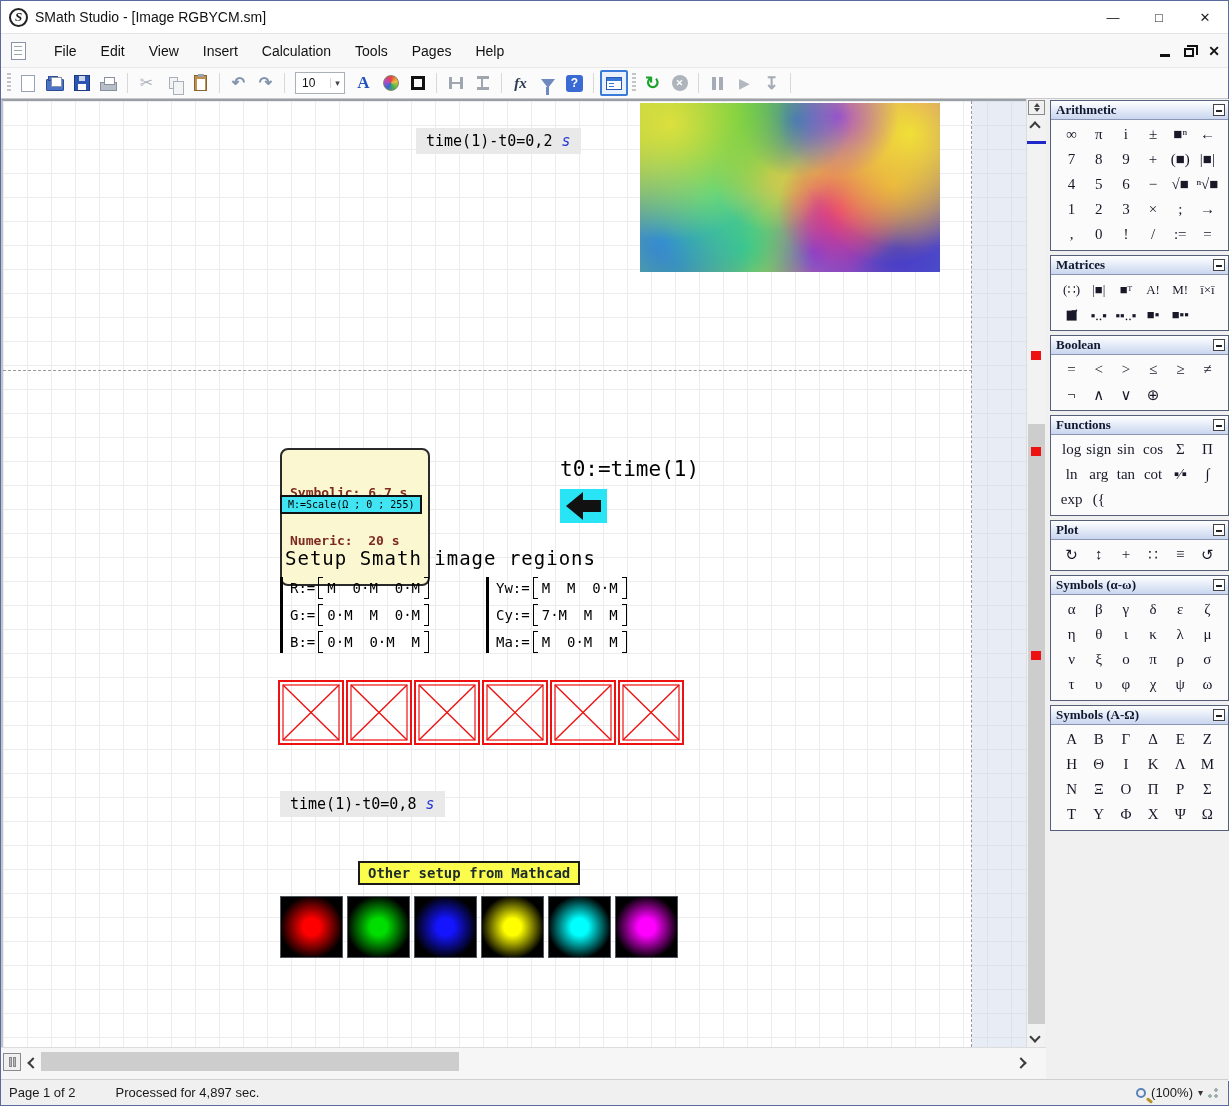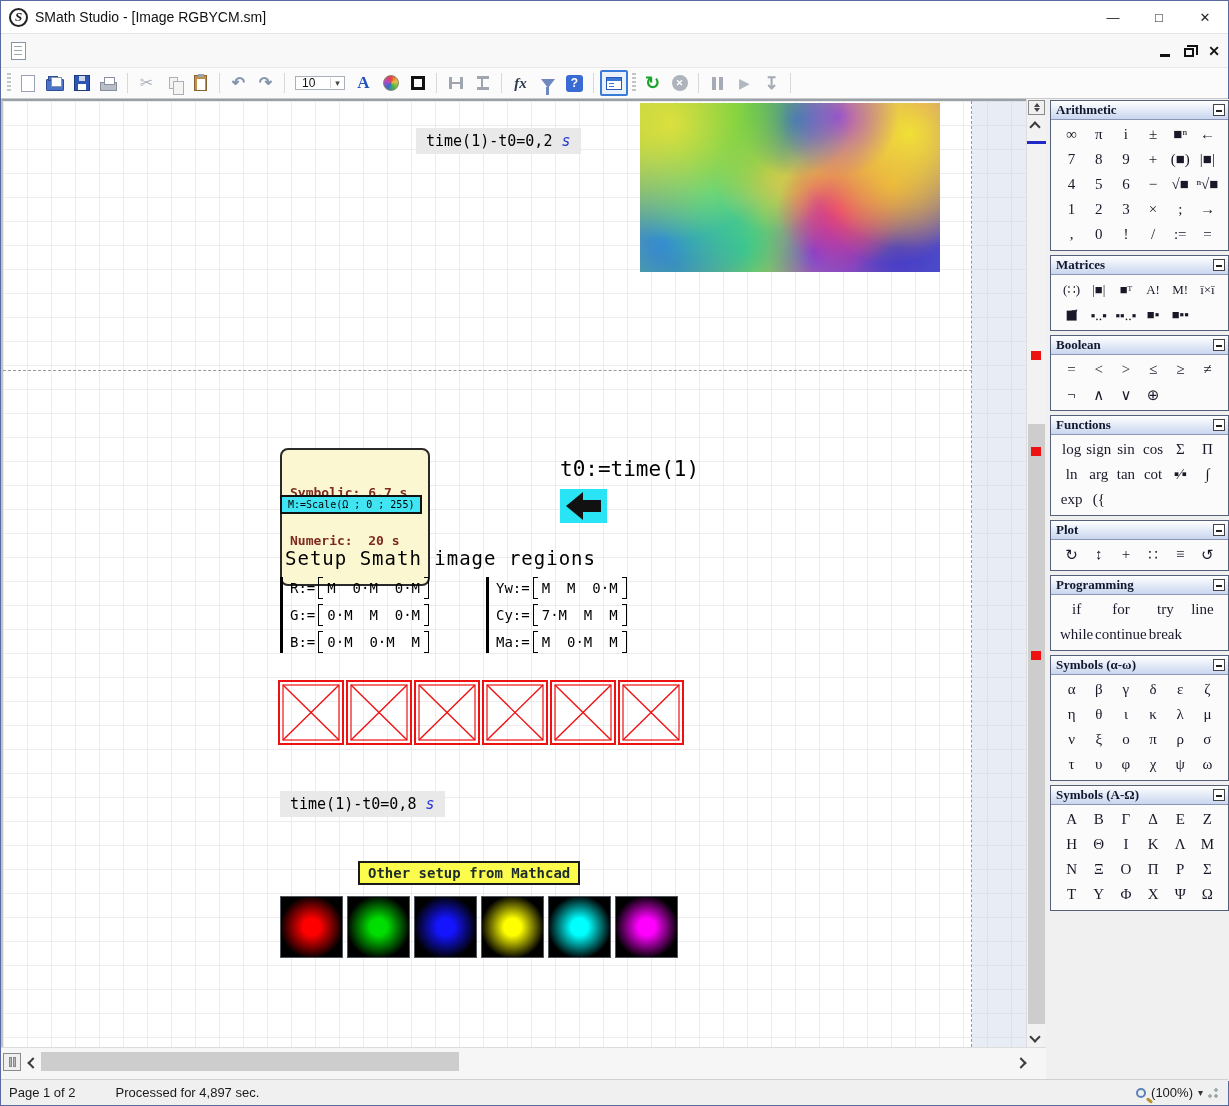--- a/index.html
+++ b/index.html
@@ -38,21 +38,21 @@
   .i-save::after { content:""; position:absolute; left:3px; bottom:0; width:8px; height:6px; background:#fff; }
   .i-print { width:17px; height:9px; background:#b8bec8; border:1px solid #8890a0; position:relative; margin-top:6px; }
   .i-print::before { content:""; position:absolute; left:3px; top:-6px; width:9px; height:6px; background:#fff; border:1px solid #8890a0; }
   .glyph { font-size:16px; line-height:1; }
   .gray { color:#a8aeb8; }
   .i-copy { width:9px; height:12px; background:#f4f4f4; border:1px solid #a8b0bc; position:relative; }
   .i-copy::before { content:""; position:absolute; left:3px; top:3px; width:9px; height:12px; background:#f4f4f4; border:1px solid #a8b0bc; }
   .i-paste { width:13px; height:16px; background:#c09050; border:1px solid #8a6430; position:relative; }
   .i-paste::before { content:""; position:absolute; left:2px; top:3px; width:8px; height:11px; background:#fff; }
   .i-paste::after { content:""; position:absolute; left:3px; top:-2px; width:6px; height:3px; background:#9aa2ae; }
-  .fontsize-box { width:50px; height:14px; background:#fff; border:1px solid #aab0ba; display:flex; align-items:center; margin:0 4px; }
+  .fontsize-box { width:50px; height:22px; background:#fff; border:1px solid #aab0ba; display:flex; align-items:center; margin:0 4px; }
   .fontsize-box .val { flex:1; font-size:12px; padding-left:6px; color:#111; }
   .fontsize-box .dd { width:14px; text-align:center; font-size:9px; color:#444; border-left:1px solid #d8d8d8; }
   .i-A { font-weight:bold; font-size:17px; color:#2452c0; font-family:"Liberation Serif",serif; }
   .i-palette { width:16px; height:16px; border-radius:50%; background:conic-gradient(#e84040,#e8c040,#48b848,#3868d0,#b848c8,#e84040); border:1px solid #886; }
   .i-border { width:14px; height:14px; border:3px solid #111; }
   .i-hsp { width:14px; height:12px; border-left:3px solid #a0a6b0; border-right:3px solid #a0a6b0; background:linear-gradient(#0000 5px,#a0a6b0 5px 7px,#0000 7px); }
   .i-vsp { width:12px; height:14px; border-top:3px solid #a0a6b0; border-bottom:3px solid #a0a6b0; background:linear-gradient(90deg,#0000 4px,#a0a6b0 4px 6px,#0000 6px); }
   .i-fx { font:italic bold 15px "Liberation Serif",serif; color:#2a3a50; }
   .i-funnel { width:0; height:0; border-left:7px solid transparent; border-right:7px solid transparent; border-top:9px solid #7088c0; position:relative; }
   .i-funnel::after { content:""; position:absolute; left:-2px; top:-1px; width:3px; height:8px; background:#7088c0; }
@@ -169,20 +169,31 @@
     <span class="title-text">SMath Studio - [Image RGBYCM.sm]</span>
     <div class="wctl">
       <span class="wbtn">—</span>
       <span class="wbtn">□</span>
       <span class="wbtn">✕</span>
     </div>
   </div>
 
   <div class="menubar">
     <span class="doc-icon"></span>
+    <div style="display:flex">
+
+    <span class="menu-item">File</span>
+        <span class="menu-item">Edit</span>
+        <span class="menu-item">View</span>
+        <span class="menu-item">Insert</span>
+        <span class="menu-item">Calculation</span>
+        <span class="menu-item">Tools</span>
+        <span class="menu-item">Pages</span>
+        <span class="menu-item">Help</span>
+      </div>
     <div class="childctl">
       <span class="c-min"></span>
       <span class="c-restore"></span>
       <span class="c-close">✕</span>
     </div>
   </div>
 
   <div class="toolbar">
     <span class="grip"></span>
     <span class="tbtn">
@@ -549,35 +560,20 @@
       <div class="pgrid cols6">
           <span class="pitem">↻</span>
           <span class="pitem">↕</span>
           <span class="pitem">+</span>
           <span class="pitem">∷</span>
           <span class="pitem">≡</span>
           <span class="pitem">↺</span>
         </div>
     </div>
 
-    <div class="panel">
-      <div class="panel-hd">
-          <span>Programming</span>
-          <span class="collapse"></span>
-        </div>
-      <div class="pgrid cols4">
-          <span class="pitem">if</span>
-          <span class="pitem">for</span>
-          <span class="pitem">try</span>
-          <span class="pitem">line</span>
-          <span class="pitem">while</span>
-          <span class="pitem">continue</span>
-          <span class="pitem">break</span>
-        </div>
-    </div>
 
     <div class="panel">
       <div class="panel-hd">
           <span>Symbols (α-ω)</span>
           <span class="collapse"></span>
         </div>
       <div class="pgrid cols6">
           <span class="pitem">α</span>
           <span class="pitem">β</span>
           <span class="pitem">γ</span>

